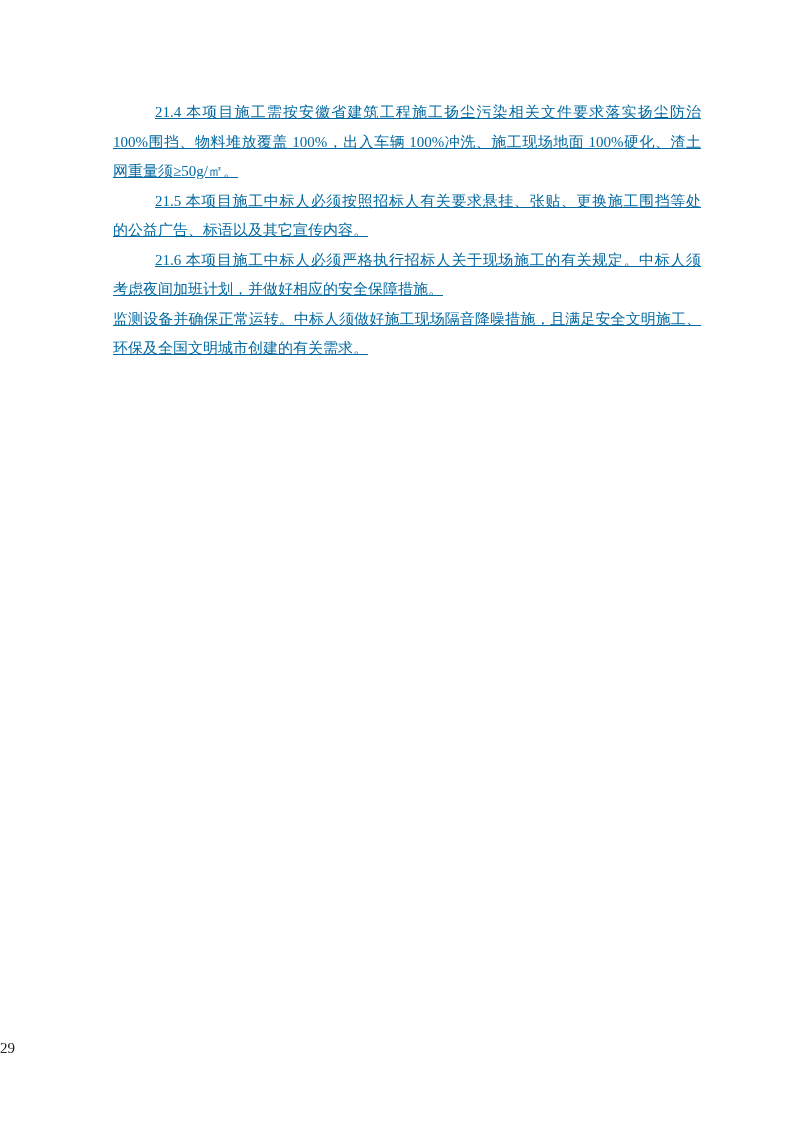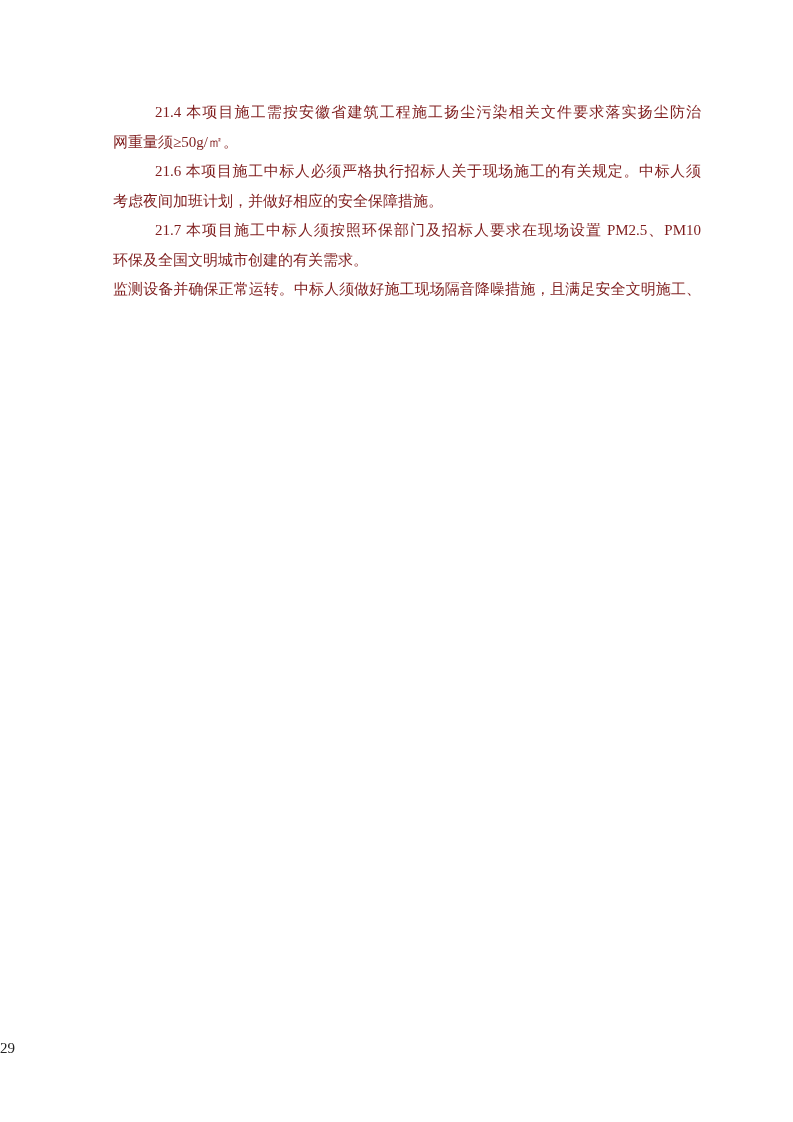--- a/index.html
+++ b/index.html
@@ -17,21 +17,22 @@
     background: #ffffff;
     color: #1c1c1c;
   }
   .text-block {
     position: absolute;
     left: 113px;
     top: 98px;
     width: 588px;
     font-size: 15px;
     line-height: 29.5px;
-    color: #7f1d1d;
+    color: #0369a1;
+    text-decoration: underline;
   }
   .line {
     height: 29.5px;
     overflow: hidden;
     text-align: justify;
     text-justify: inter-character;
   }
   .line.fill { text-align-last: justify; }
   .line.first { text-indent: 42px; }
   .line.end { text-align: center; text-align-last: left; }
@@ -48,34 +49,36 @@
 </style>
 </head>
 <body>
 
 <div class="page">
 
   <main class="text-block">
 
     <section class="paragraph">
       <div class="line first fill">21.4 本项目施工需按安徽省建筑工程施工扬尘污染相关文件要求落实扬尘防治</div>
+      <div class="line fill">100%围挡、物料堆放覆盖 100%，出入车辆 100%冲洗、施工现场地面 100%硬化、渣土</div>
       <div class="line end">网重量须≥50g/㎡。</div>
     </section>
 
     <section class="paragraph">
+      <div class="line first fill">21.5 本项目施工中标人必须按照招标人有关要求悬挂、张贴、更换施工围挡等处</div>
+      <div class="line end">的公益广告、标语以及其它宣传内容。</div>
     </section>
 
     <section class="paragraph">
       <div class="line first fill">21.6 本项目施工中标人必须严格执行招标人关于现场施工的有关规定。中标人须</div>
       <div class="line end">考虑夜间加班计划，并做好相应的安全保障措施。</div>
     </section>
 
     <section class="paragraph">
-      <div class="line first fill">21.7 本项目施工中标人须按照环保部门及招标人要求在现场设置 PM2.5、PM10</div>
+      <div class="line fill">监测设备并确保正常运转。中标人须做好施工现场隔音降噪措施，且满足安全文明施工、</div>
       <div class="line end">环保及全国文明城市创建的有关需求。</div>
-      <div class="line fill">监测设备并确保正常运转。中标人须做好施工现场隔音降噪措施，且满足安全文明施工、</div>
     </section>
 
   </main>
 
   <footer class="page-number">29</footer>
 
 </div>
 
 </body></html>

